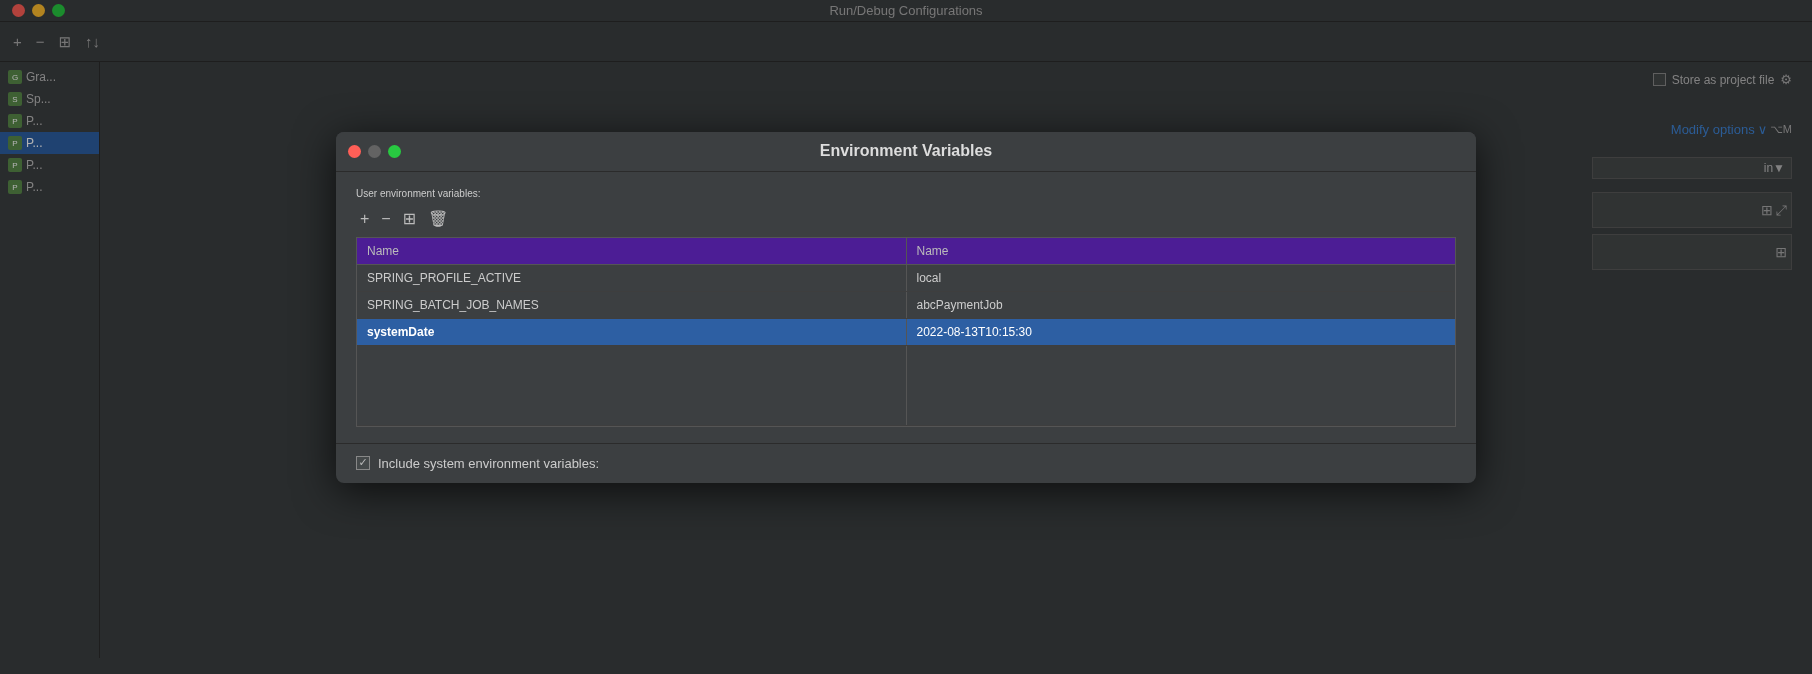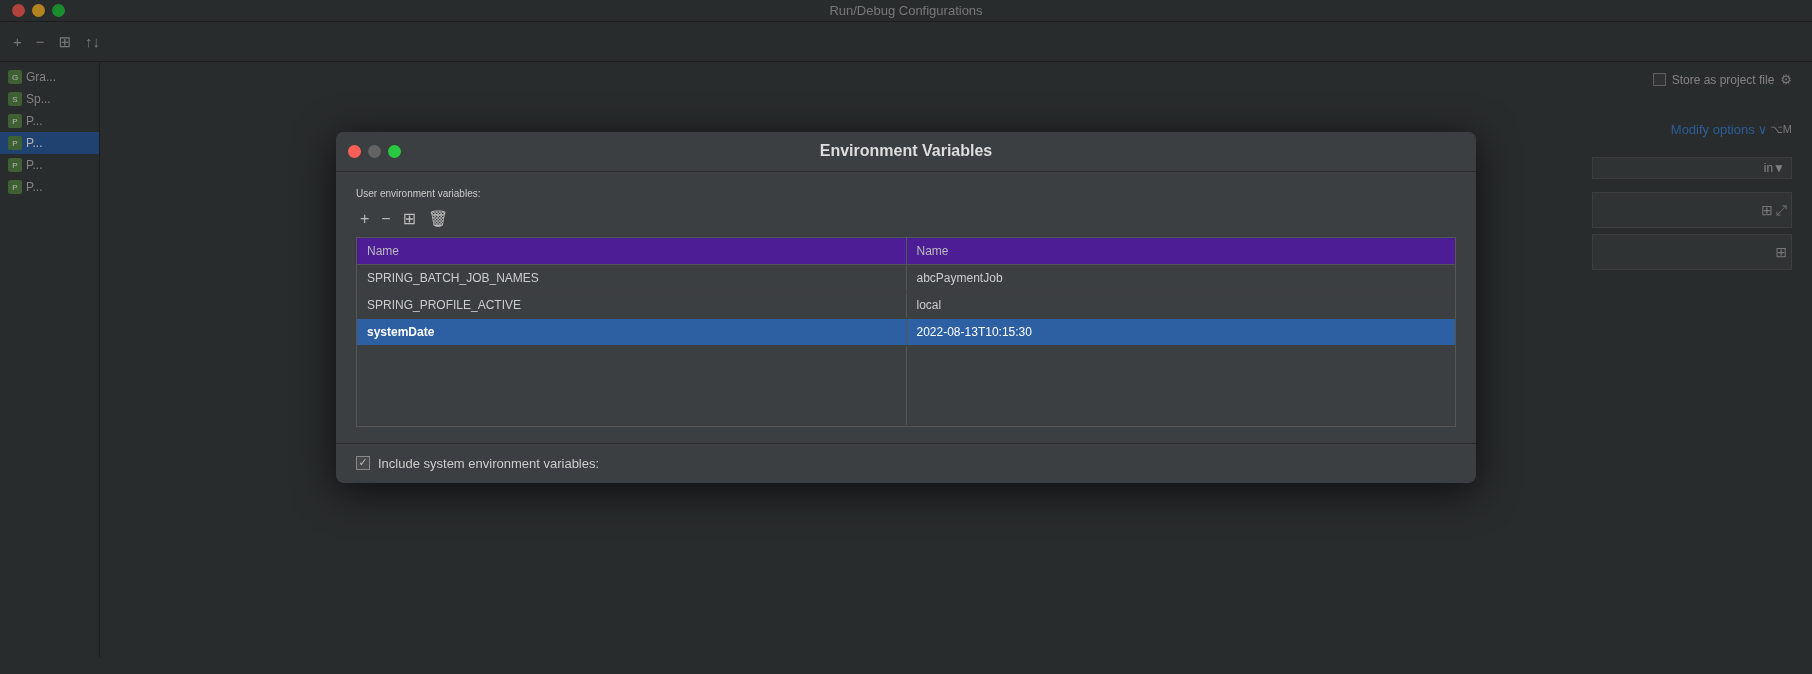--- a/index.html
+++ b/index.html
@@ -427,26 +427,26 @@
       <div class="env-table-container">
         <table class="env-table">
           <thead>
             <tr>
               <th>Name</th>
               <th>Name</th>
             </tr>
           </thead>
           <tbody>
             <tr class="">
+              <td>SPRING_PROFILE_ACTIVE</td>
+              <td>local</td>
+            </tr>
+            <tr class="">
               <td>SPRING_BATCH_JOB_NAMES</td>
               <td>abcPaymentJob</td>
-            </tr>
-            <tr class="">
-              <td>SPRING_PROFILE_ACTIVE</td>
-              <td>local</td>
             </tr>
             <tr class="selected">
               <td>systemDate</td>
               <td>2022-08-13T10:15:30</td>
             </tr>
             <tr style="height:80px;">
               <td></td>
               <td></td>
             </tr>
           </tbody>

